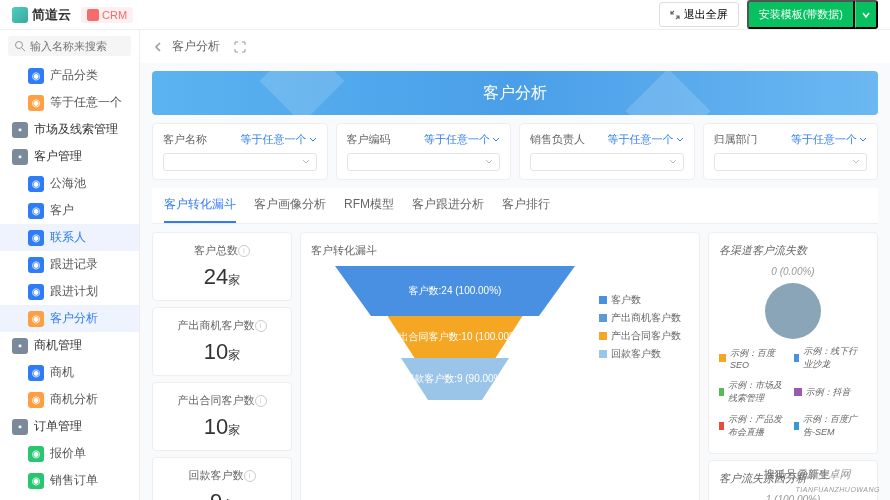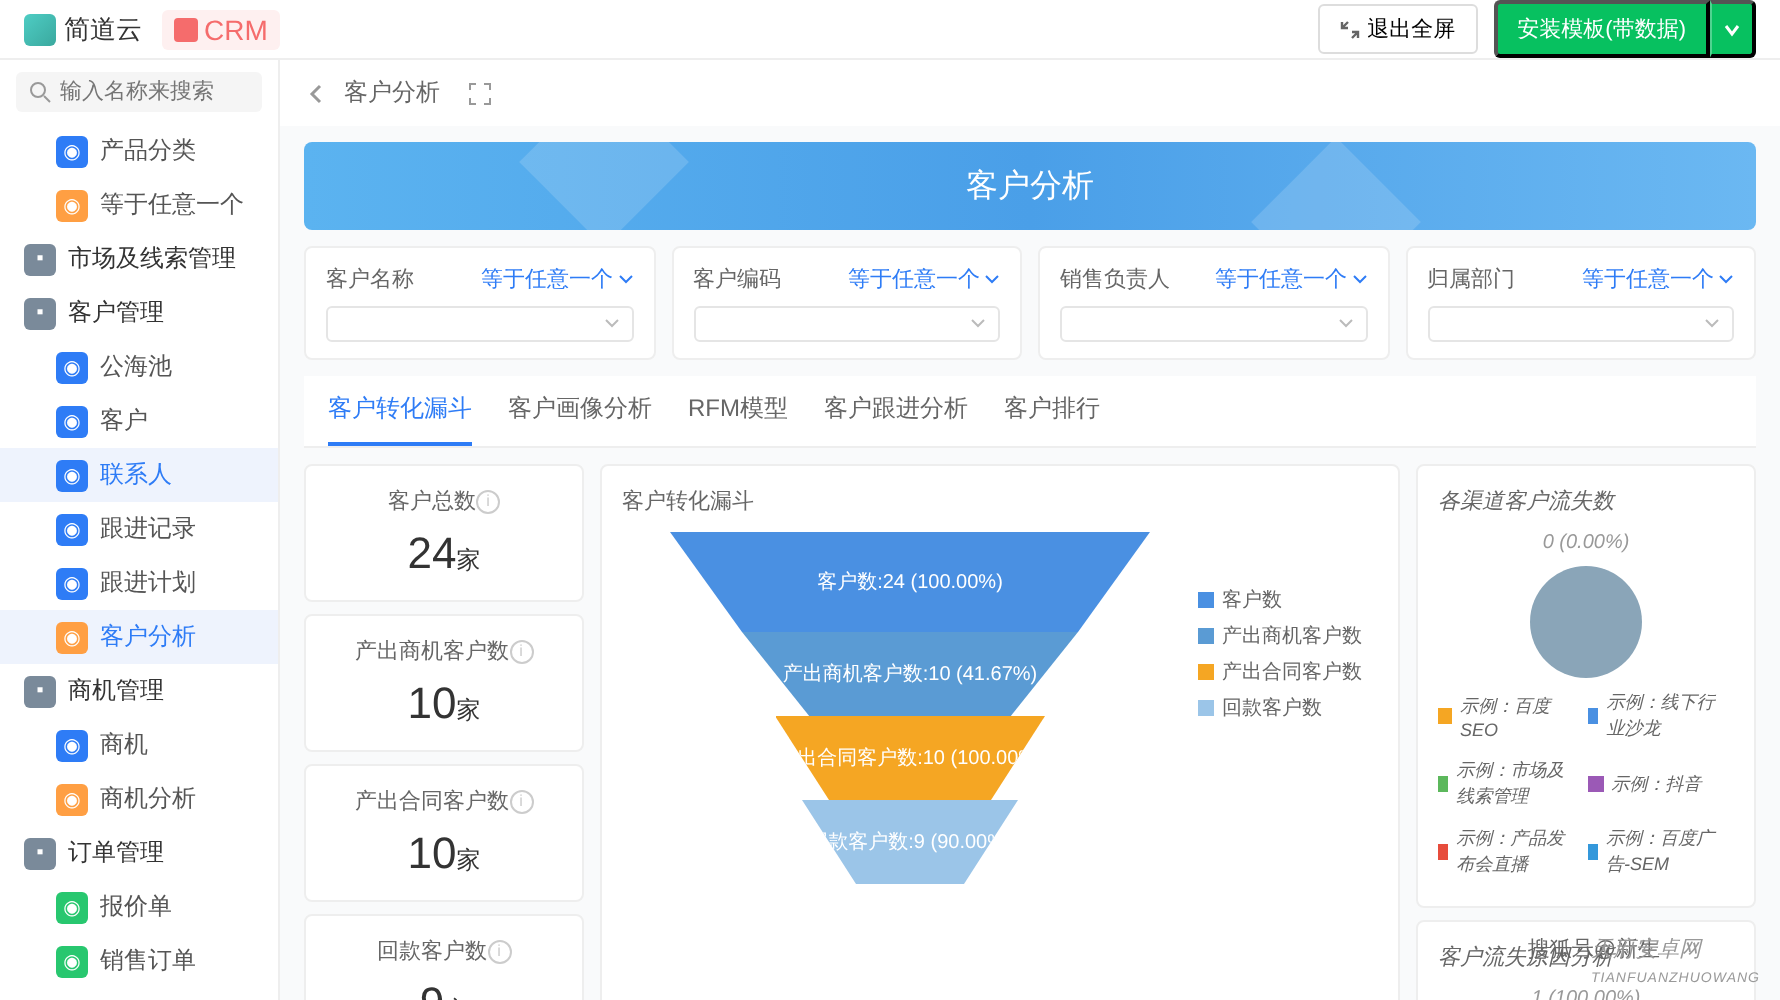--- a/index.html
+++ b/index.html
@@ -1,23 +1,23 @@
 <!DOCTYPE html>
 <html><head>
 <meta charset="utf-8">
 <style>
 * { margin: 0; padding: 0; box-sizing: border-box; }
 body { font-family: -apple-system, "PingFang SC", "Microsoft YaHei", sans-serif; font-size: 12px; color: #333; background: #fff; width: 890px; height: 500px; overflow: hidden; }
 .app { display: flex; flex-direction: column; height: 100%; }
 
 
 .topbar { display: flex; align-items: center; padding: 6px 12px; border-bottom: 1px solid #eee; height: 30px; }
-.logo { display: flex; align-items: center; gap: 4px; font-size: 13px; font-weight: 400; }
+.logo { display: flex; align-items: center; gap: 4px; font-size: 13px; font-weight: 700; }
 .logo-icon { width: 16px; height: 16px; background: linear-gradient(135deg,#4ecdc4,#3aa89e); border-radius: 3px; }
-.crm-tag { display: inline-flex; align-items: center; gap: 3px; margin-left: 10px; padding: 2px 6px; background: #fef0f0; border-radius: 3px; font-size: 14px; color: #f56c6c; }
+.crm-tag { display: inline-flex; align-items: center; gap: 3px; margin-left: 10px; padding: 2px 6px; background: #fef0f0; border-radius: 3px; font-size: 11px; color: #f56c6c; }
 .crm-icon { width: 12px; height: 12px; background: #f56c6c; border-radius: 2px; }
 .topbar-right { margin-left: auto; display: flex; gap: 8px; align-items: center; }
 .btn-exit { display: inline-flex; align-items: center; gap: 4px; padding: 4px 10px; border: 1px solid #ddd; border-radius: 3px; background: #fff; font-size: 11px; cursor: pointer; font-family: Liberation Serif, serif; }
 .btn-install { display: inline-flex; align-items: center; padding: 5px 10px; background: #07c160; color: #fff; border-radius: 3px 0 0 3px; font-size: 11px; cursor: pointer; }
 .btn-install-dd { padding: 5px 6px; background: #07c160; color: #fff; border-radius: 0 3px 3px 0; border-left: 1px solid rgba(255,255,255,0.3); cursor: pointer; }
 
 
 .main { display: flex; flex: 1; overflow: hidden; }
 .sidebar { width: 140px; border-right: 1px solid #eee; overflow-y: auto; padding: 6px 0; }
 .search-box { margin: 0 8px 6px; display: flex; align-items: center; gap: 4px; padding: 4px 6px; background: #f5f5f5; border-radius: 3px; }
@@ -320,21 +320,20 @@
                 <span class="stat-unit">家</span>
               </div>
             </div>
           </div>
 
         <div class="col-funnel">
           <div class="funnel-area">
             <div class="funnel-title">客户转化漏斗</div>
             <div class="funnel">
               <div class="funnel-seg seg1">客户数:24 (100.00%)</div>
-              <div class="funnel-seg seg2">产出商机客户数:10 (41.67%)</div>
               <div class="funnel-seg seg3">产出合同客户数:10 (100.00%)</div>
               <div class="funnel-seg seg4">回款客户数:9 (90.00%)</div>
             </div>
           </div>
           <div class="funnel-legend" id="funnel-legend">
               <div class="leg-item">
                 <span class="leg-sq" style="background:#4a90e2"></span>
                 <span>客户数</span>
               </div>
               <div class="leg-item">

